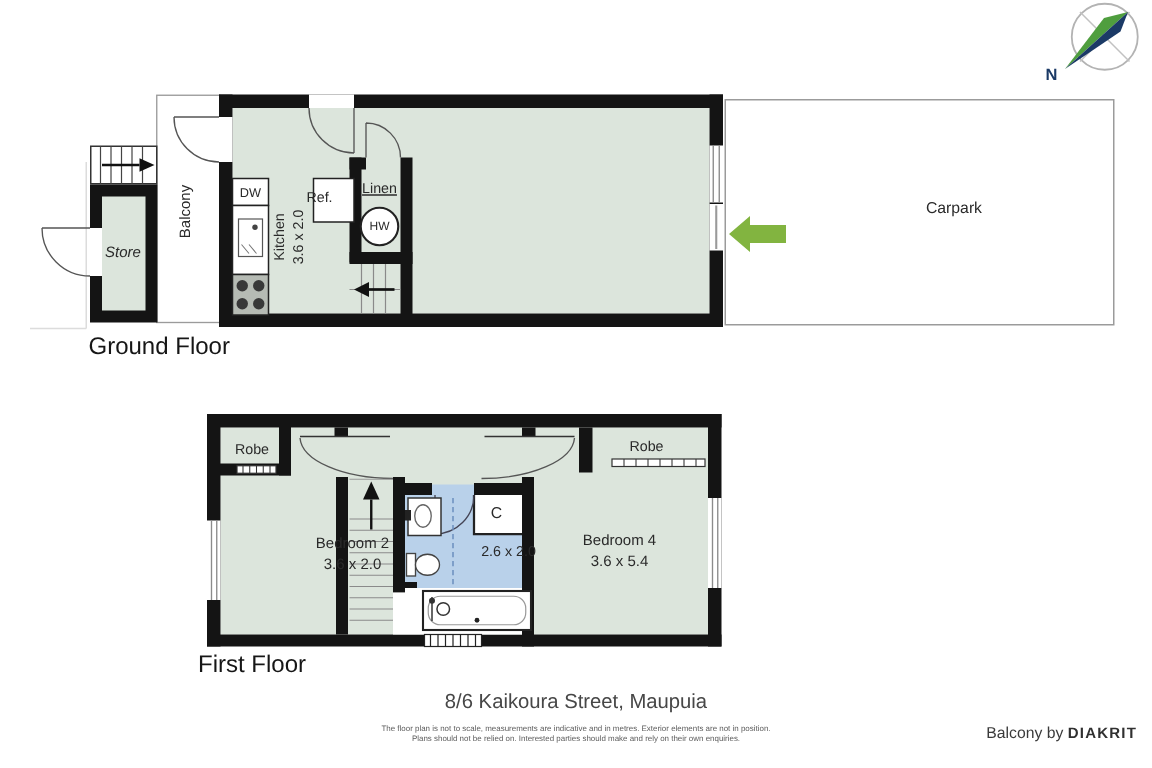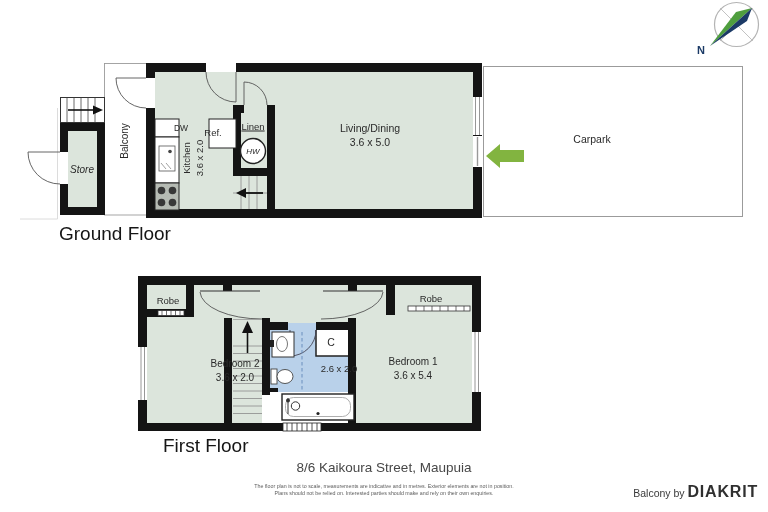--- a/index.html
+++ b/index.html
@@ -2,28 +2,28 @@
 <html style="--room: #dce5dc; --wet: #b9d1ea; --wall: #141414; --green: #82b440; --cgreen: #4f9e3e; --navy: #1b3a66;"><head>
 <meta charset="utf-8">
 <style>
   html,body{margin:0;padding:0;background:#fff;}
   #canvas{position:relative;width:768px;height:512px;background:#fff;overflow:hidden;
           font-family:"Liberation Sans",sans-serif;color:#222;}
   #plan-svg{position:absolute;left:0;top:0;}
   .lbl{position:absolute;white-space:nowrap;color:#2a2a2a;}
   .ctr{transform:translate(-50%,-50%);text-align:center;}
   .rot{transform:translate(-50%,-50%) rotate(-90deg);text-align:center;}
-  .f8{font-size:8px;font-style:italic;}  .f85{font-size:8.5px;} .f95{font-size:9.5px;}
+  .f8{font-size:8px;}  .f85{font-size:8.5px;} .f95{font-size:9.5px;}
   .f10{font-size:10px;} .f105{font-size:10.5px;}
   .two-line span{display:block;line-height:1.35;}
-  .floor-title{font-size:19px;color:#161616;}
+  .floor-title{font-size:16px;color:#161616;}
   .addr-title{font-size:13.5px;color:#474747;width:768px;text-align:center;}
   .disclaimer{font-size:5.3px;line-height:7px;color:#5c5c5c;width:768px;text-align:center;}
   .produced{font-size:10.5px;color:#3a3a3a;}
-  .produced .brand{font-size:16px;font-weight:bold;letter-spacing:0.8px;color:#303030;}
+  .produced .brand{font-size:10px;font-weight:bold;letter-spacing:0.8px;color:#303030;}
   .compass-n{font-size:11px;font-weight:bold;color:var(--navy,#1b3a66);}
   
   .room-fill{fill:var(--room,#dce5dc);}
   .wet-fill{fill:var(--wet,#b9d1ea);}
   .wall{fill:var(--wall,#141414);}
   .arrow-green{fill:var(--green,#82b440);}
   .needle-green{fill:var(--cgreen,#4f9e3e);}
   .needle-navy{fill:var(--navy,#1b3a66);}
 </style>
 </head>
@@ -194,48 +194,44 @@
       <path d="M720,8 L753,41 M753,8 L720,41" stroke="#c2c2c2" stroke-width="1"></path>
       <polygon class="needle-green" points="710,46 752,8 736,12"></polygon>
       <polygon class="needle-navy" points="710,46 752,8 747,21"></polygon>
     </g>
   </svg>
 
   <div class="lbl compass-n" style="left:697px;top:44px;">N</div>
 
   <div class="lbl ctr f10" style="left:82px;top:169px;font-style:italic;">Store</div>
   <div class="lbl rot f10" style="left:124px;top:141px;">Balcony</div>
-  <div class="lbl ctr f85" style="left:167px;top:128px;padding-left:28px;">DW</div>
+  <div class="lbl ctr f85" style="left:167px;top:128px;">DW</div>
   <div class="lbl rot f95 two-line" style="left:194px;top:158px;">
     <span>Kitchen</span>
     <span>3.6 x 2.0</span>
   </div>
   <div class="lbl ctr f95" style="left:213px;top:132px;">Ref.</div>
   <div class="lbl ctr f95" style="left:253px;top:126px;text-decoration:underline;">Linen</div>
   <div class="lbl ctr f8" style="left:253px;top:151px;">HW</div>
-  <div class="lbl ctr f105 two-line" style="left:370px;top:135px;">
-    <span>Living/Dining</span>
-    <span>3.6 x 5.0</span>
-  </div>
-  <div class="lbl ctr f105" style="left:592px;top:139px;">Carpark</div>
+  <div class="lbl ctr f105" style="left:636px;top:139px;">Carpark</div>
   <div class="lbl floor-title" style="left:59px;top:223px;">Ground Floor</div>
 
   <div class="lbl ctr f95" style="left:168px;top:300px;">Robe</div>
   <div class="lbl ctr f95" style="left:431px;top:298px;">Robe</div>
   <div class="lbl ctr f10 two-line" style="left:189px;top:370px;margin-left:46px;">
     <span>Bedroom 2</span>
     <span>3.6 x 2.0</span>
   </div>
   <div class="lbl ctr f95" style="left:323px;top:368px;margin-left:16px;">2.6 x 2.0</div>
   <div class="lbl ctr f105" style="left:331px;top:342px;">C</div>
   <div class="lbl ctr f10 two-line" style="left:413px;top:368px;">
-    <span>Bedroom 1</span>
+    <span>Bedroom 4</span>
     <span>3.6 x 5.4</span>
   </div>
-  <div class="lbl floor-title" style="left:132px;top:435px;margin-left:31px;">First Floor</div>
+  <div class="lbl floor-title" style="left:132px;top:435px;">First Floor</div>
 
   <div class="lbl addr-title" style="left:0;top:460px;">8/6 Kaikoura Street, Maupuia</div>
   <div class="lbl disclaimer" style="left:0;top:483px;">The floor plan is not to scale, measurements are indicative and in metres. Exterior elements are not in position.</div>
   <div class="lbl disclaimer" style="left:0;top:490px;">Plans should not be relied on. Interested parties should make and rely on their own enquiries.</div>
   <div class="lbl produced" style="right:10px;top:483px;">
     <span>Balcony by</span>
     <span class="brand">DIAKRIT</span>
   </div>
 </div>
 

